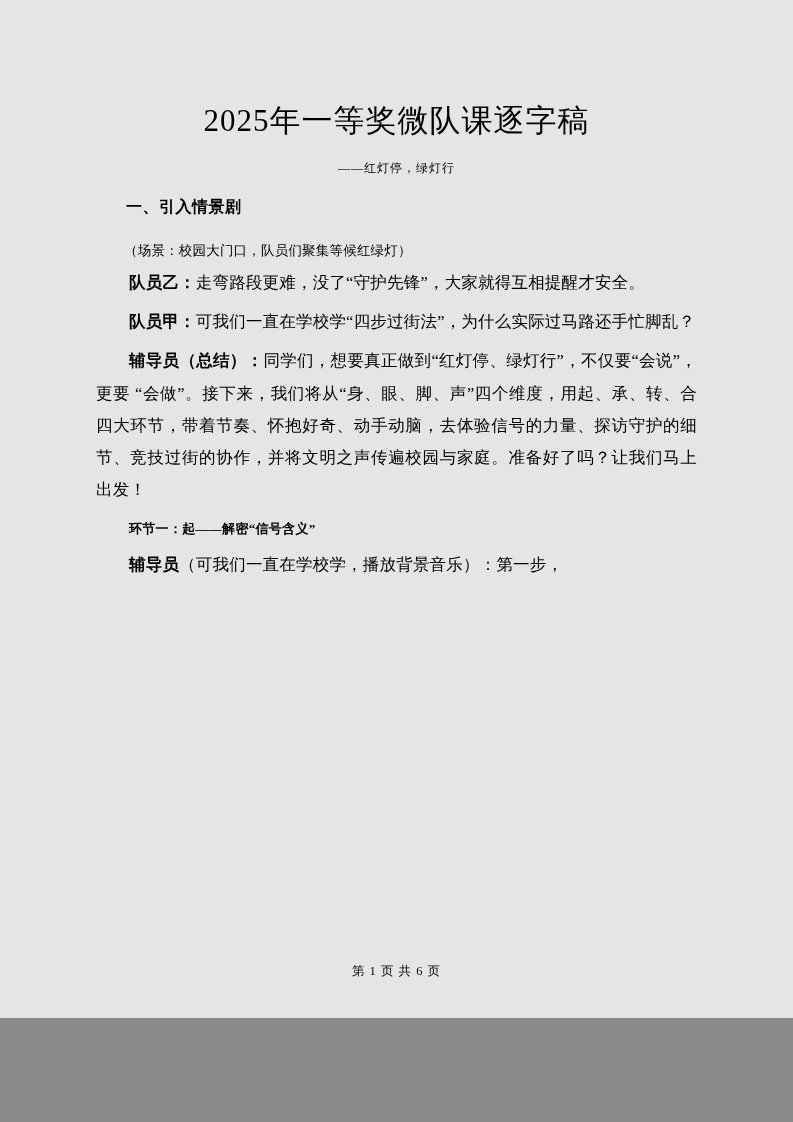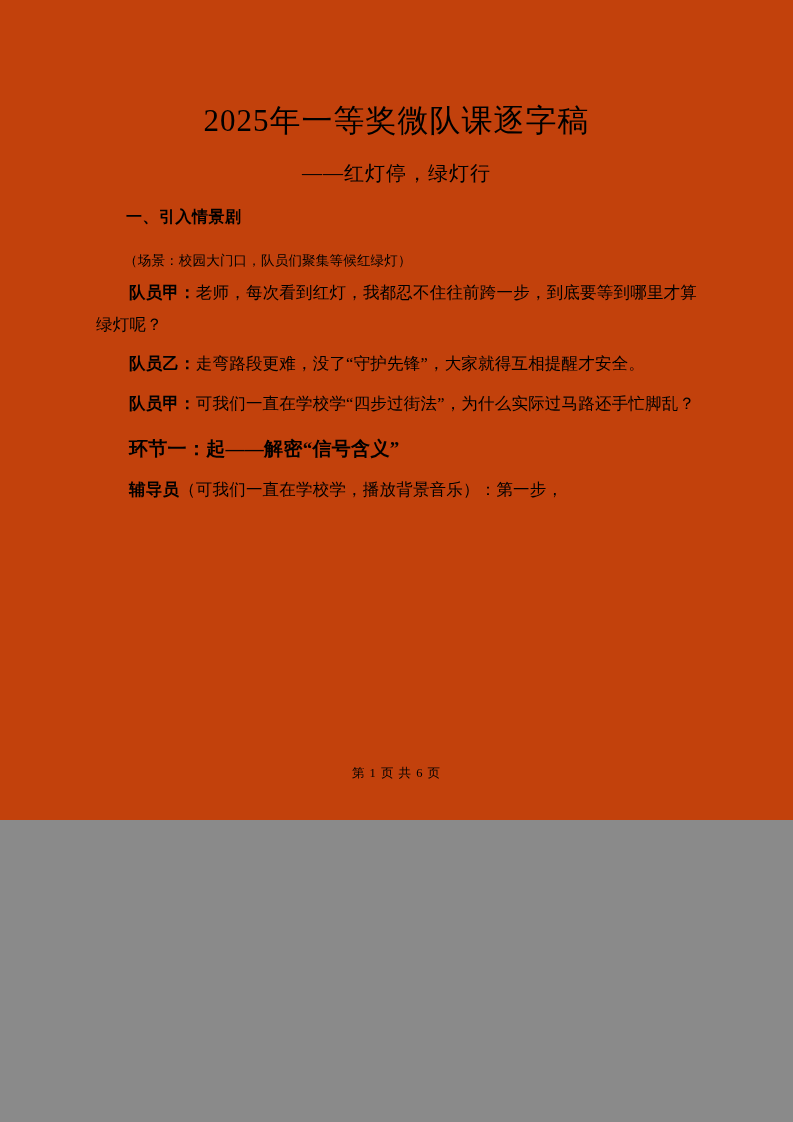--- a/index.html
+++ b/index.html
@@ -6,22 +6,22 @@
     margin: 0;
     padding: 0;
     background: #8a8a8a;
   }
   body {
     font-family: "Liberation Serif", "DejaVu Serif", serif;
   }
   .page {
     position: relative;
     width: 793px;
-    height: 820px;
-    background: #c2410c;
+    height: 1018px;
+    background: #e5e5e5;
     margin: 0 auto;
     overflow: hidden;
     box-sizing: border-box;
   }
   .page-inner {
     position: absolute;
     left: 96px;
     right: 96px;
     top: 72px;
     bottom: 60px;
@@ -31,21 +31,21 @@
     font-size: 31px;
     font-weight: 400;
     text-align: center;
     letter-spacing: 1px;
     margin: 28px 0 0 0;
     color: #000;
     white-space: nowrap;
   }
   .doc-subtitle {
     font-family: "Liberation Serif", "DejaVu Serif", serif;
-    font-size: 20px;
+    font-size: 12px;
     text-align: center;
     margin: 18px 0 0 0;
     letter-spacing: 1px;
     color: #000;
   }
   .section-heading {
     font-size: 16px;
     font-weight: bold;
     margin: 20px 0 0 0;
     text-indent: 30px;
@@ -65,21 +65,21 @@
     margin: 7px 0 0 0;
     text-indent: 33px;
     text-align: justify;
     letter-spacing: 0.2px;
     color: #000;
   }
   p.para .spk {
     font-weight: bold;
   }
   .heading-inline {
-    font-size: 19px;
+    font-size: 13px;
     font-weight: bold;
     line-height: 1.95;
     margin: 10px 0 0 0;
     text-indent: 33px;
     letter-spacing: 0.3px;
     color: #000;
   }
   .footer {
     position: absolute;
     left: 0;
@@ -98,28 +98,28 @@
   <div class="page-inner">
 
     <h1 class="doc-title">2025年一等奖微队课逐字稿</h1>
 
     <div class="doc-subtitle">——红灯停，绿灯行</div>
 
     <div class="section-heading">一、引入情景剧</div>
 
     <div class="stage-note">（场景：校园大门口，队员们聚集等候红绿灯）</div>
 
-    <p class="para"><span class="spk">队员甲：</span><span>老师，每次看到红灯，我都忍不住往前跨一步，到底要等到哪里才算绿灯呢？</span></p>
 
 
 
     <p class="para"><span class="spk">队员乙：</span><span>走弯路段更难，没了“守护先锋”，大家就得互相提醒才安全。</span></p>
 
     <p class="para"><span class="spk">队员甲：</span><span>可我们一直在学校学“四步过街法”，为什么实际过马路还手忙脚乱？</span></p>
 
+    <p class="para"><span class="spk">辅导员（总结）：</span><span>同学们，想要真正做到“红灯停、绿灯行”，不仅要“会说”，更要 “会做”。接下来，我们将从“身、眼、脚、声”四个维度，用起、承、转、合四大环节，带着节奏、怀抱好奇、动手动脑，去体验信号的力量、探访守护的细节、竞技过街的协作，并将文明之声传遍校园与家庭。准备好了吗？让我们马上出发！</span></p>
 
     <div class="heading-inline">环节一：起——解密“信号含义”</div>
 
     <p class="para"><span class="spk">辅导员</span><span>（可我们一直在学校学，播放背景音乐）：第一步，</span></p>
 
   </div>
 
   <div class="footer">第 1 页 共 6 页</div>
 </div>
 

